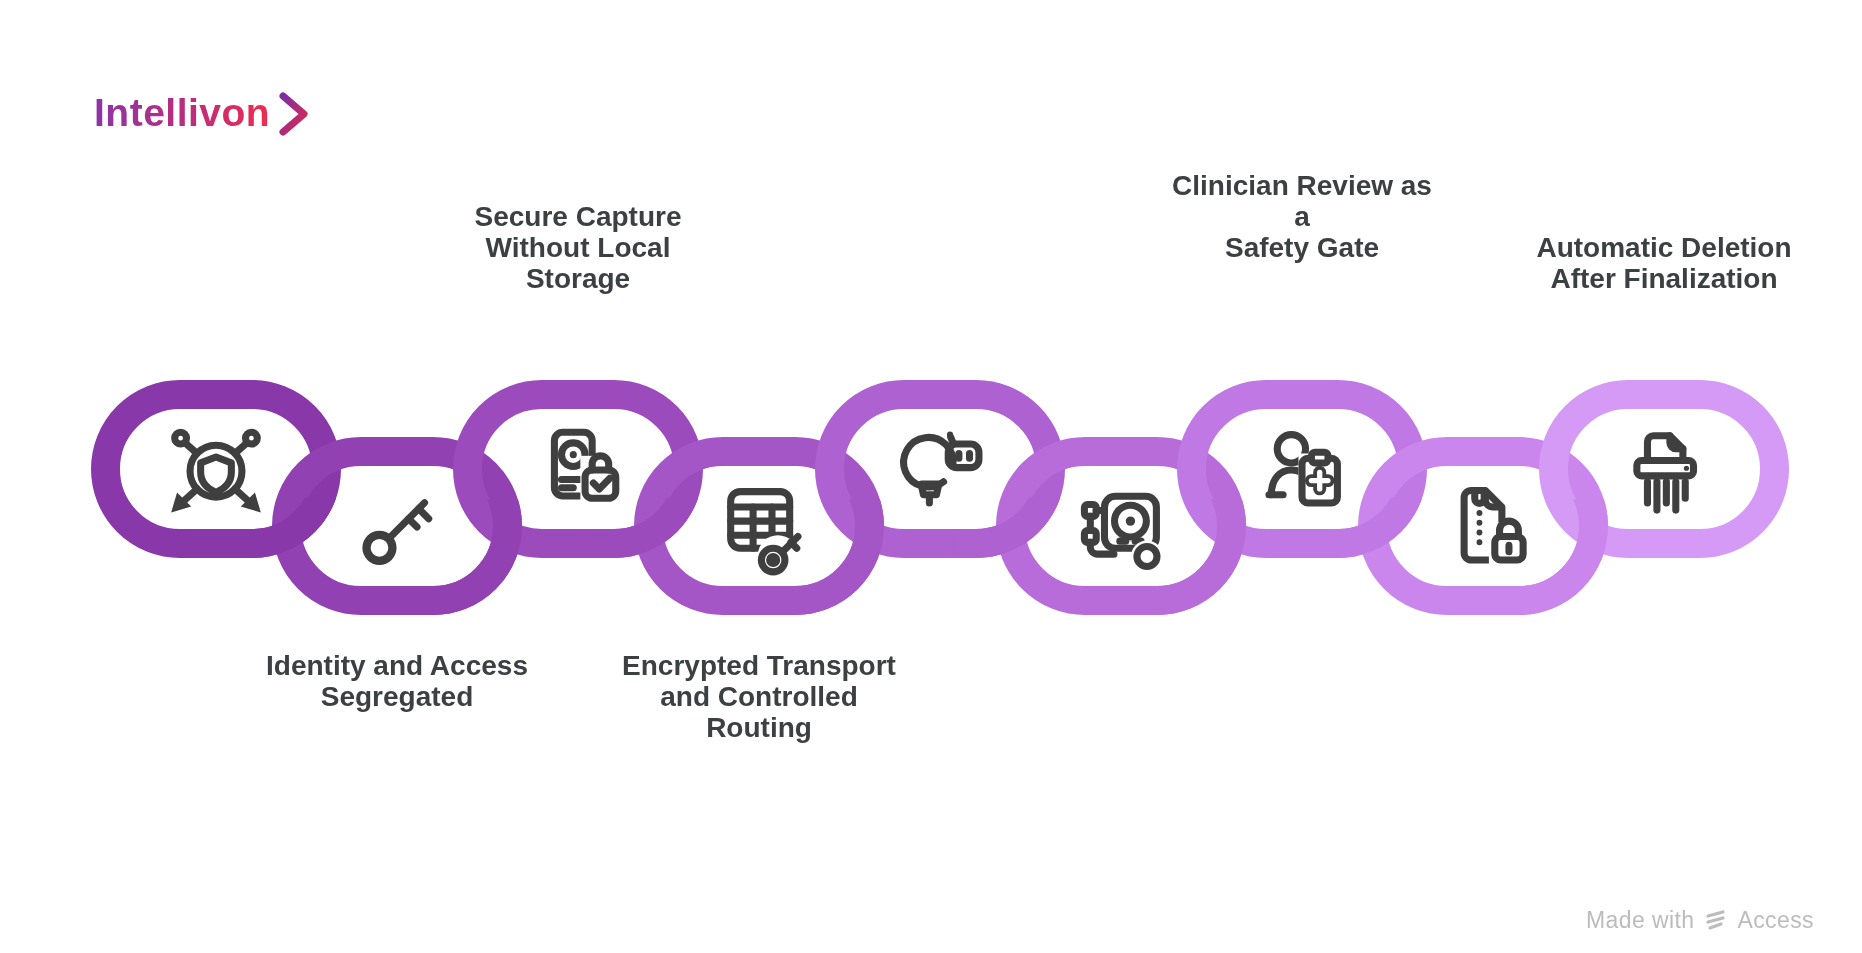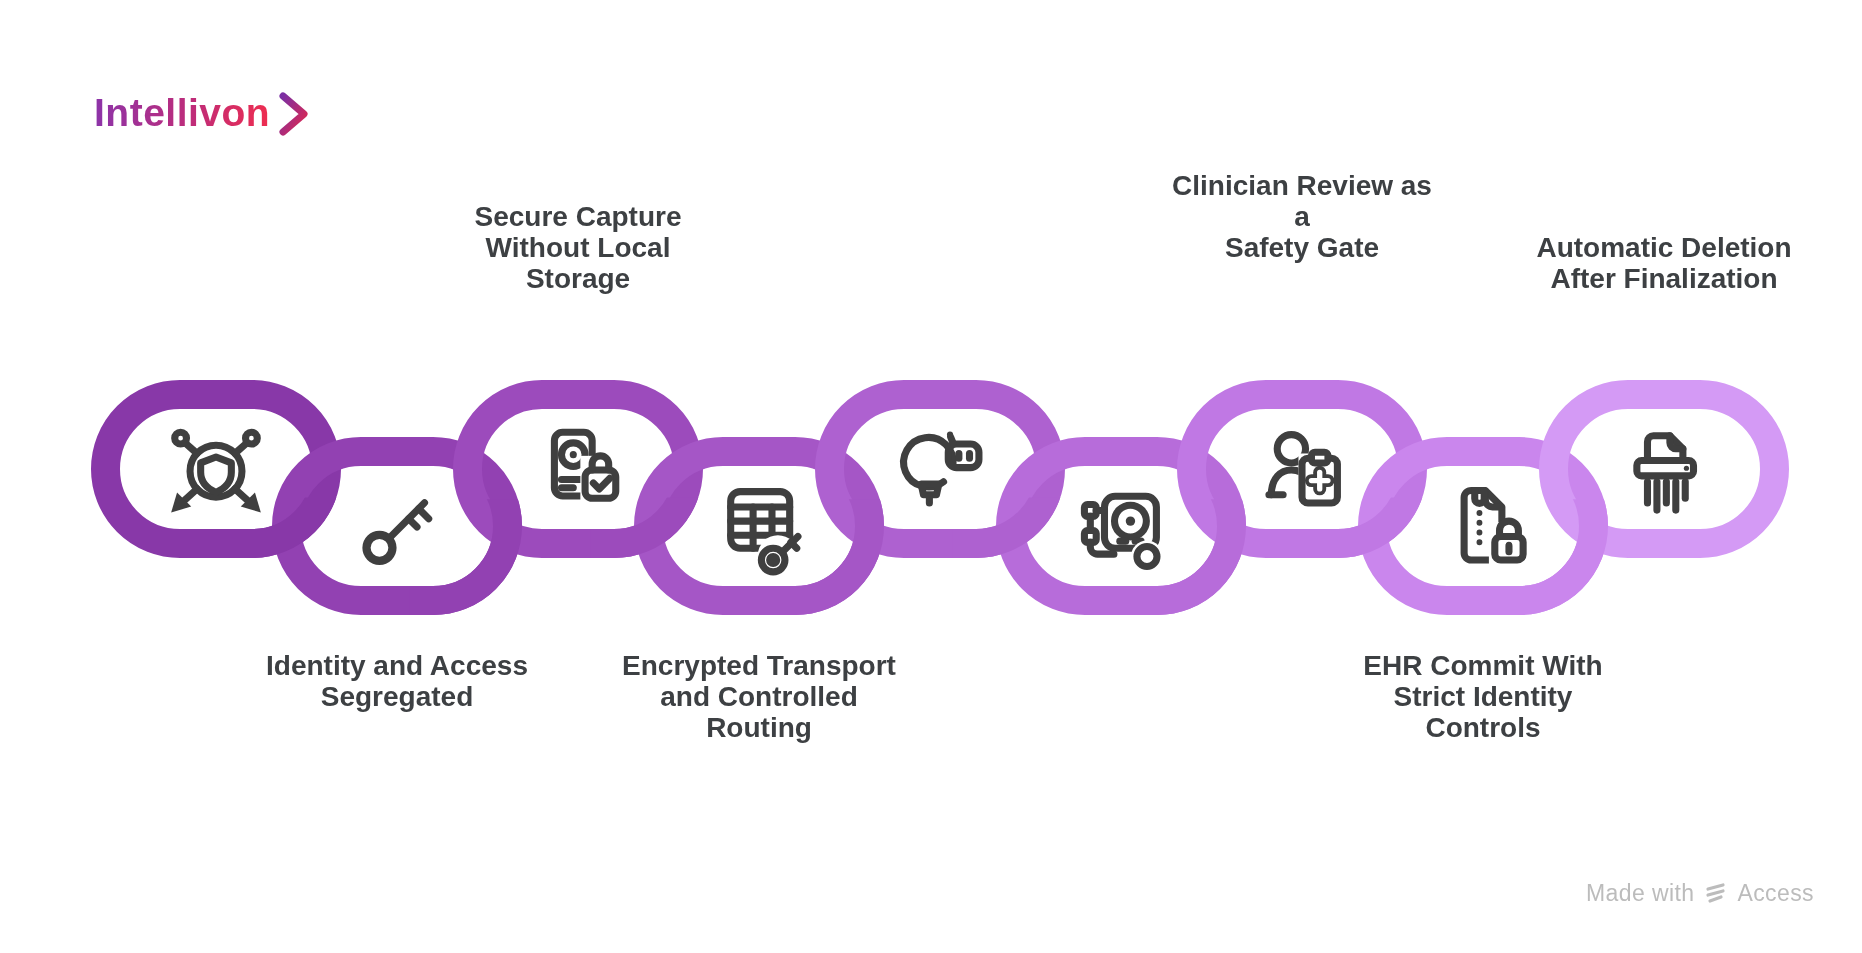--- a/index.html
+++ b/index.html
@@ -26,21 +26,21 @@
   }
   .link-icon{position:absolute;width:118px;height:118px;}
   .ic{stroke:#3f3f3f;stroke-width:6;fill:none;stroke-linecap:round;stroke-linejoin:round;}
   .link-label{
     position:absolute;width:280px;text-align:center;white-space:pre-line;
     font-size:28px;line-height:31px;font-weight:700;color:#3d4043;z-index:5;
   }
 
   
   .watermark{
-    position:absolute;right:48px;top:880px;display:flex;align-items:center;gap:9px;
+    position:absolute;right:48px;top:907px;display:flex;align-items:center;gap:9px;
     font-size:23px;color:#bcbcbc;letter-spacing:.4px;
   }
 </style>
 </head>
 <body>
 
 <div class="canvas">
 
   <div class="logo">
     <span class="logo-text">Intellivon</span>
@@ -192,23 +192,20 @@
     </g>
     <line x1="47" y1="38" x2="47" y2="68" stroke="#3f3f3f" stroke-width="5" stroke-linecap="round" stroke-dasharray="0.1 8.2"></line>
     <rect x="55" y="46" width="34" height="36" fill="#ffffff"></rect>
     <g class="ic">
       <rect x="60" y="58" width="24" height="20" rx="5"></rect>
       <path d="M64 58 v-5 a8 8 0 0 1 16 0 v5"></path>
       <line x1="72" y1="66" x2="72" y2="71"></line>
     </g>
     <circle cx="72" cy="65" r="2.6" fill="#3f3f3f"></circle>
   </svg>
-      <div class="link-label" style="left: 1343px; top: 650px;">EHR Commit With
-Strict Identity
-Controls</div>
       <div class="ring" style="left: 1539px; top: 380px; border-color: rgb(212, 154, 245); z-index: 26;"></div>
       <svg viewBox="0 0 100 100" class="link-icon" style="left: 1605px; top: 411px; z-index: 26;">
     <g class="ic">
       <path d="M36 42 V26 a5 5 0 0 1 5 -5 h14 l11 11 v10"></path>
       <path d="M55 21 v6 a5 5 0 0 0 5 5 h6"></path>
       <rect x="27" y="42" width="48" height="13" rx="4"></rect>
       <line x1="36" y1="60" x2="36" y2="78"></line>
       <line x1="44" y1="60" x2="44" y2="84"></line>
       <line x1="52" y1="60" x2="52" y2="78"></line>
       <line x1="60" y1="60" x2="60" y2="84"></line>

